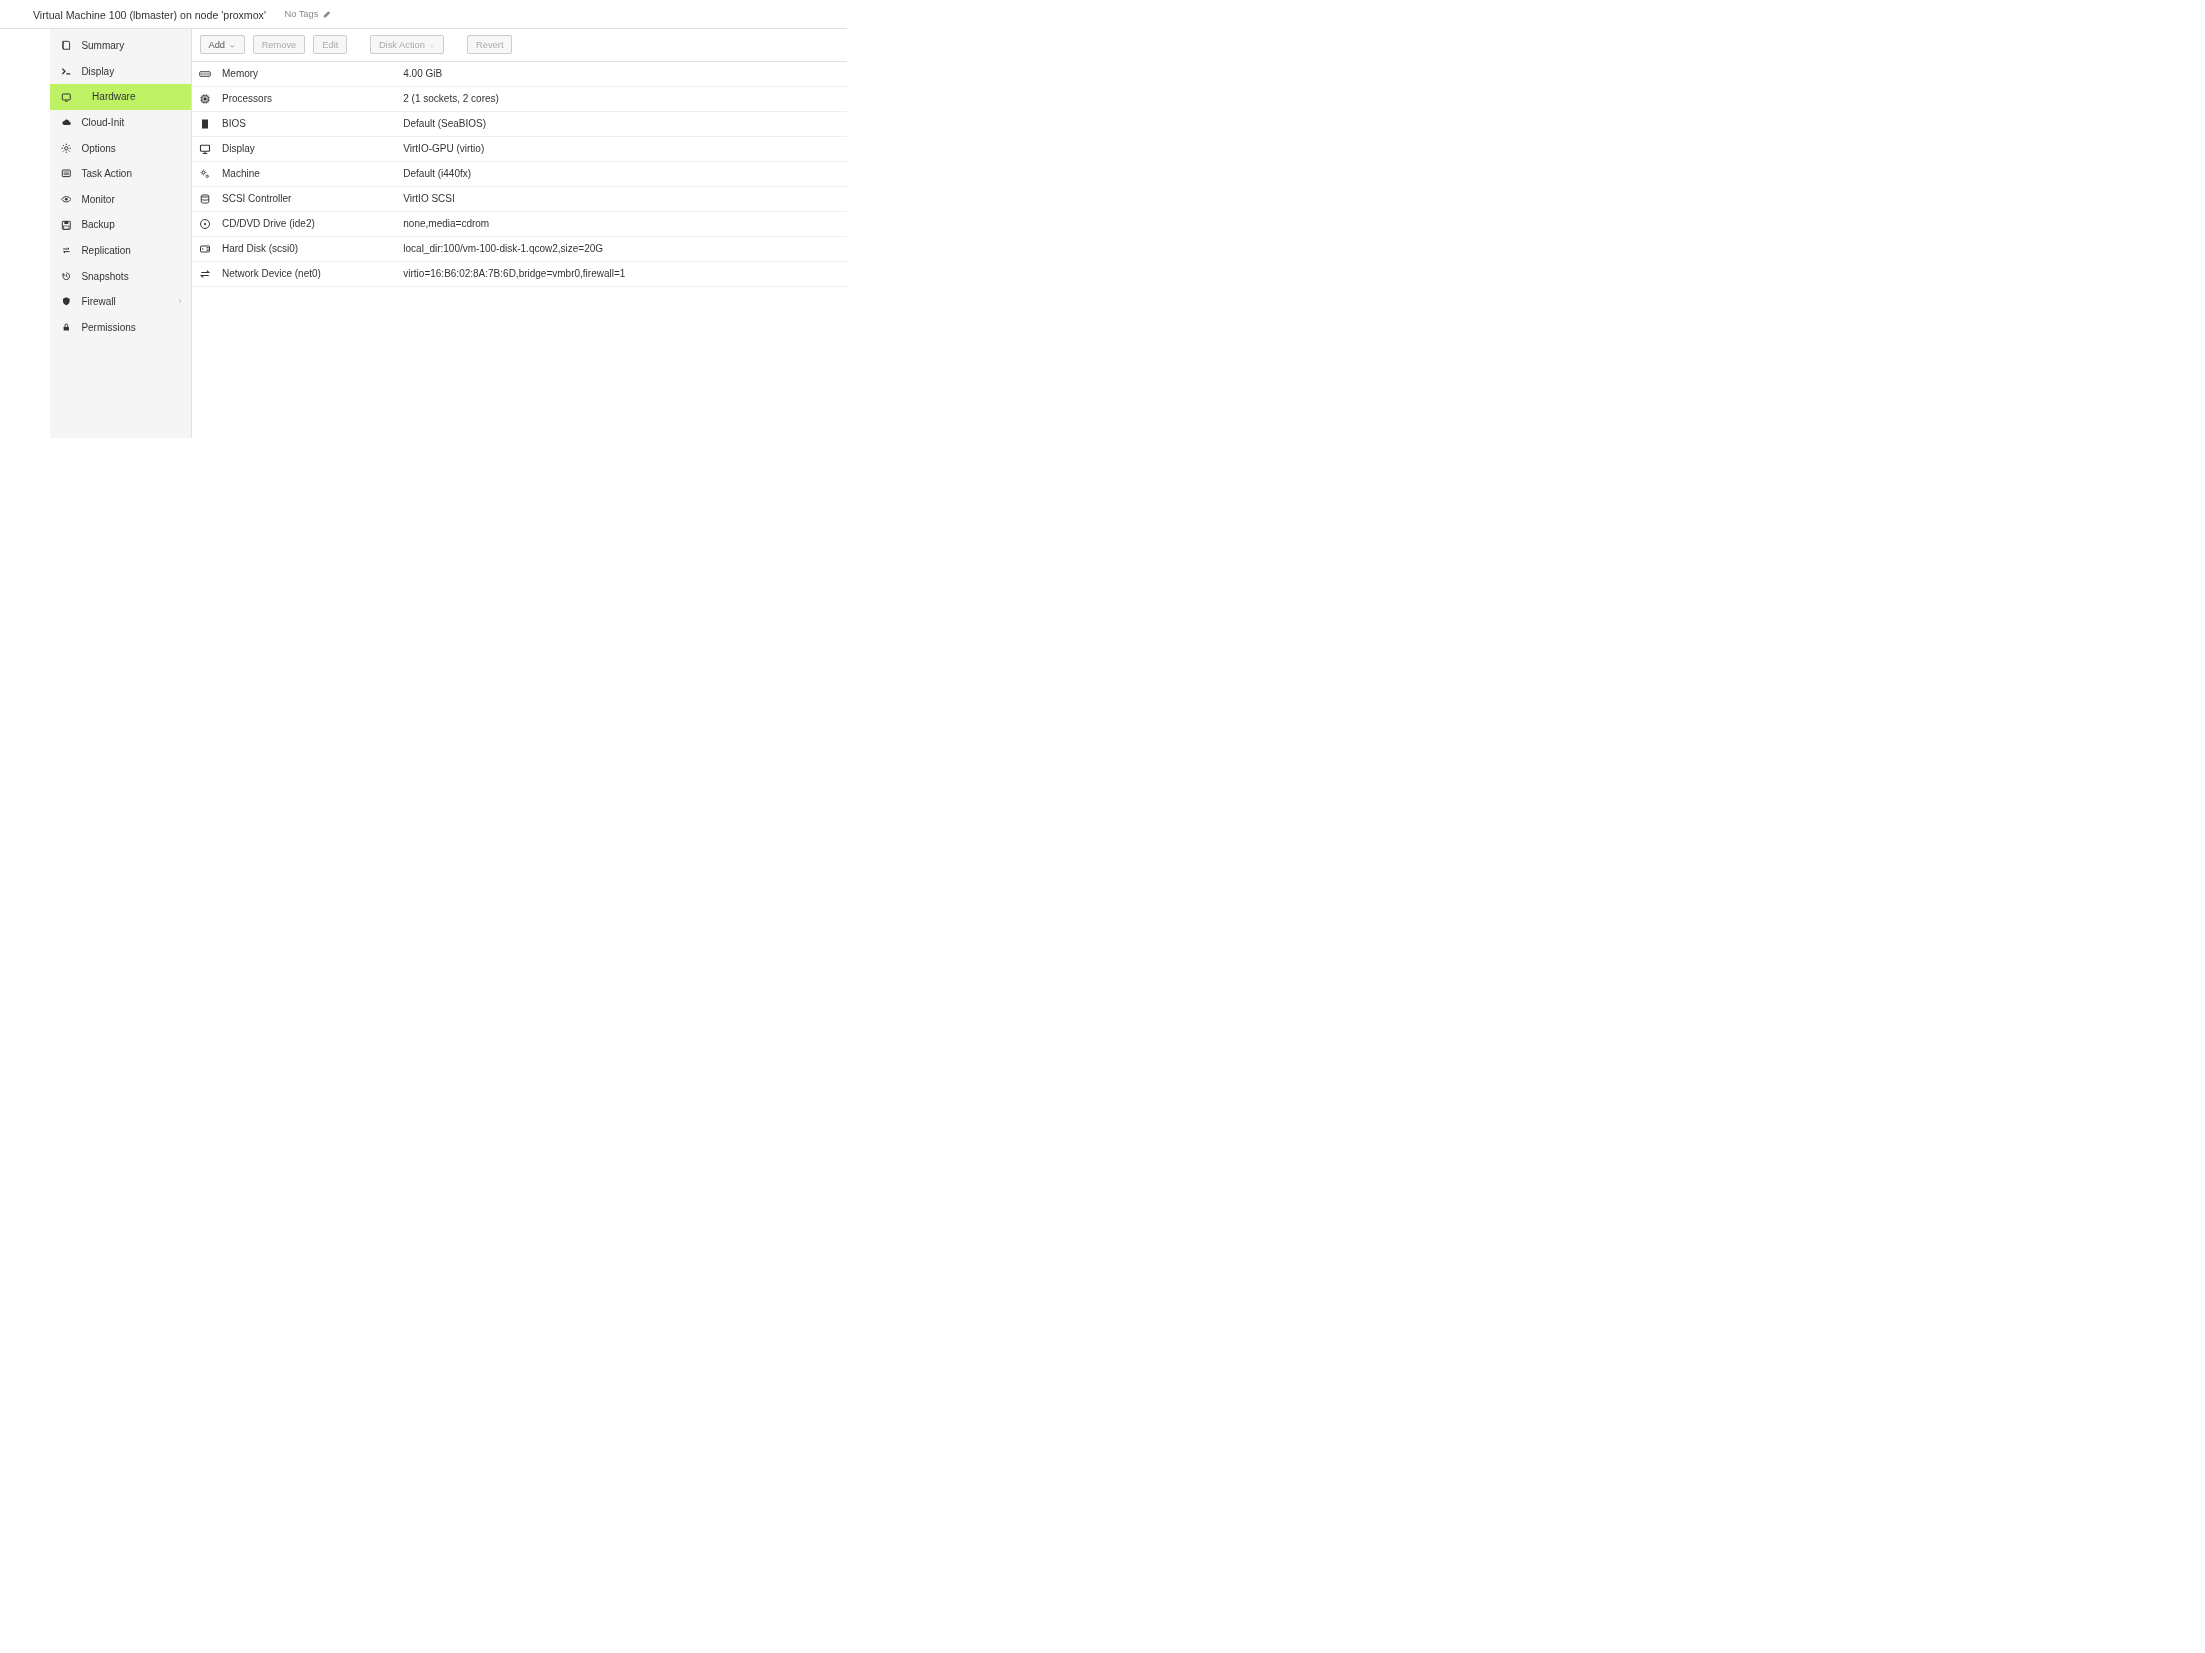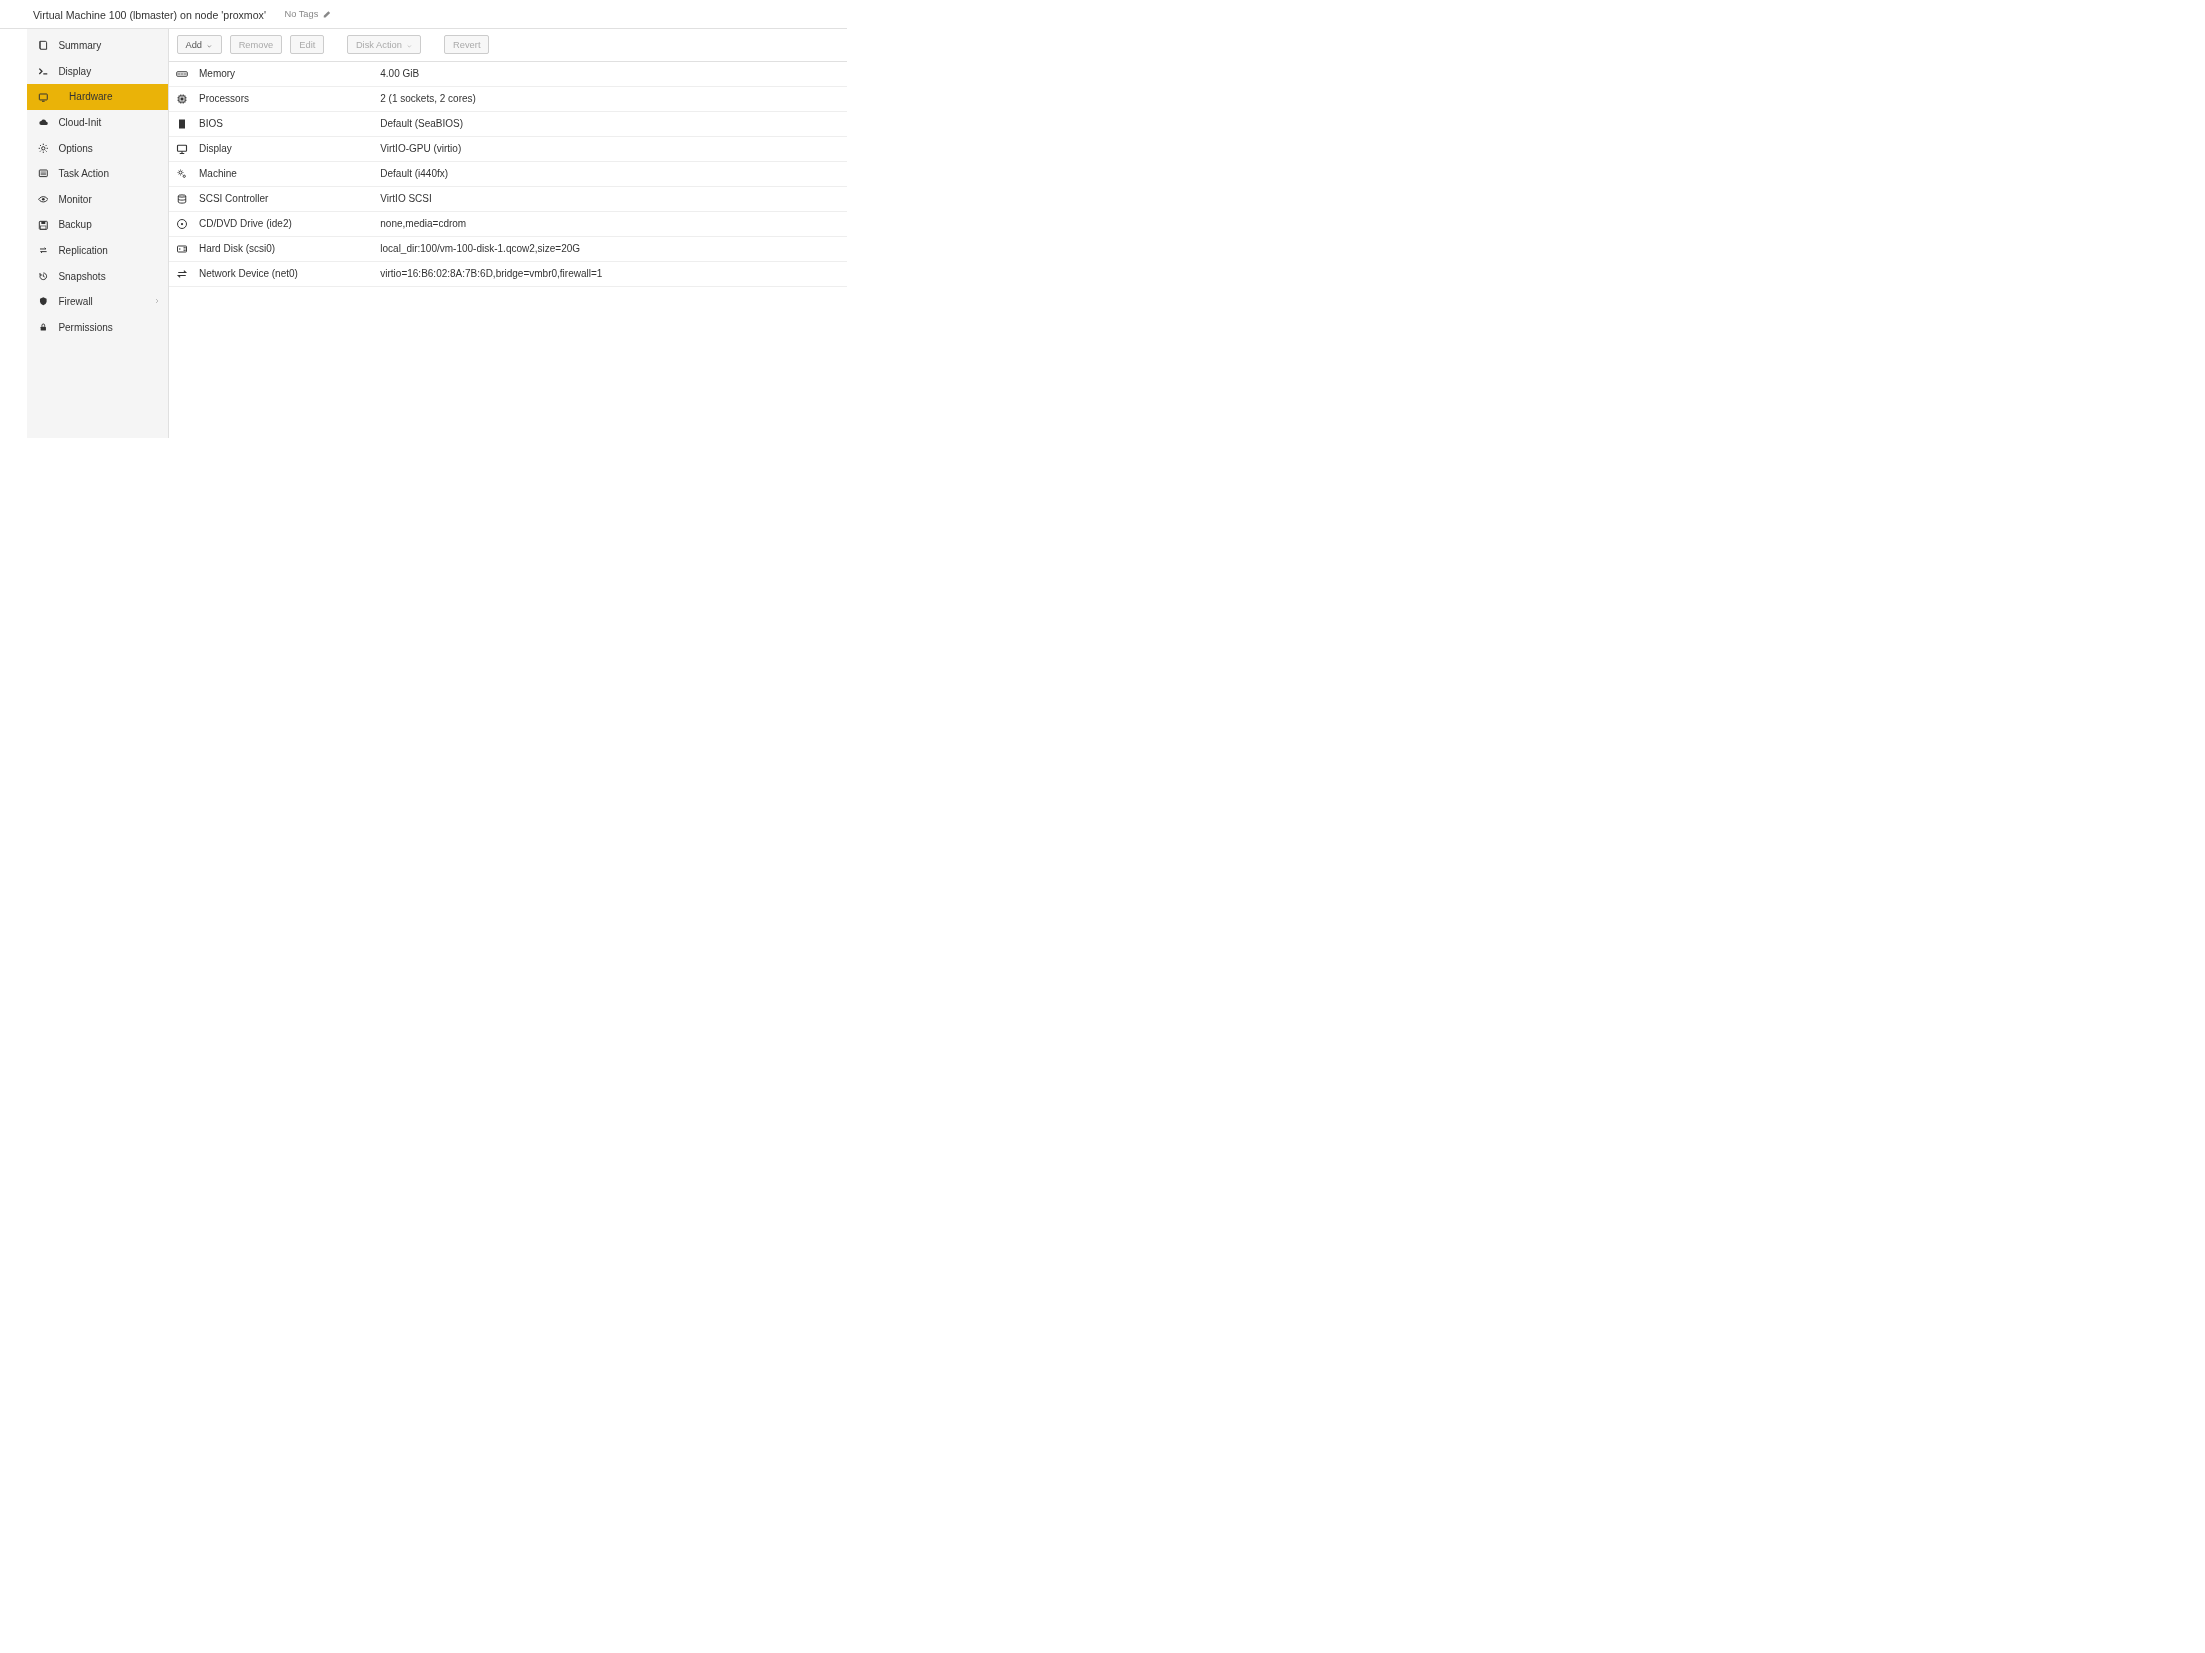--- a/index.html
+++ b/index.html
@@ -21,39 +21,40 @@
     gap: 18.5px;
   }
   .header-title { font-size: 10.6px; color: #333; }
   .tags { color: #888; display: flex; align-items: center; gap: 4px; cursor: pointer; }
   .tags svg { width: 9.3px; height: 9.3px; }
 
   .body {
     display: flex;
     border-top: 0.7px solid #e0e0e0;
     min-height: 410px;
+    padding-left: 23px;
   }
   .sidebar {
     width: 142px;
     background: #f5f5f5;
     border-right: 0.7px solid #e0e0e0;
     padding-top: 4px;
     margin-left: 26.5px;
   }
   .side-item {
     display: flex;
     align-items: center;
     padding: 7.3px 8px 7.3px 10.6px;
     gap: 9.3px;
     font-size: 10px;
     color: #333;
     cursor: pointer;
     position: relative;
   }
-  .side-item.active { background: #eab308; gap: 20px; }
+  .side-item.active { background: #bef264; gap: 20px; }
   .side-item .chev {
     position: absolute;
     right: 6.6px;
     color: #aaa;
   }
   .side-ico { width: 12px; display:flex; align-items:center; justify-content:center; }
   .side-ico svg { width: 10.6px; height: 10.6px; }
 
   .main { flex: 1; }
   .toolbar {

